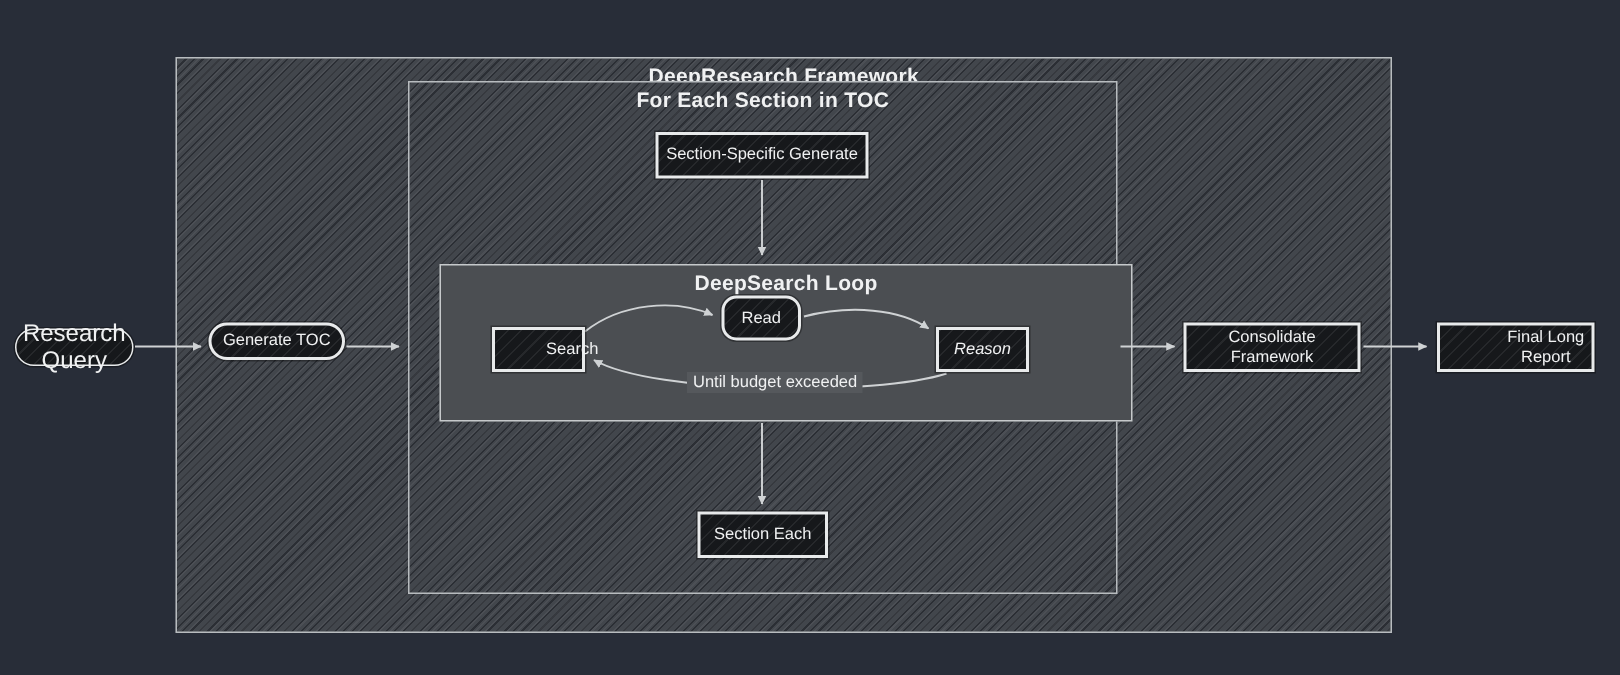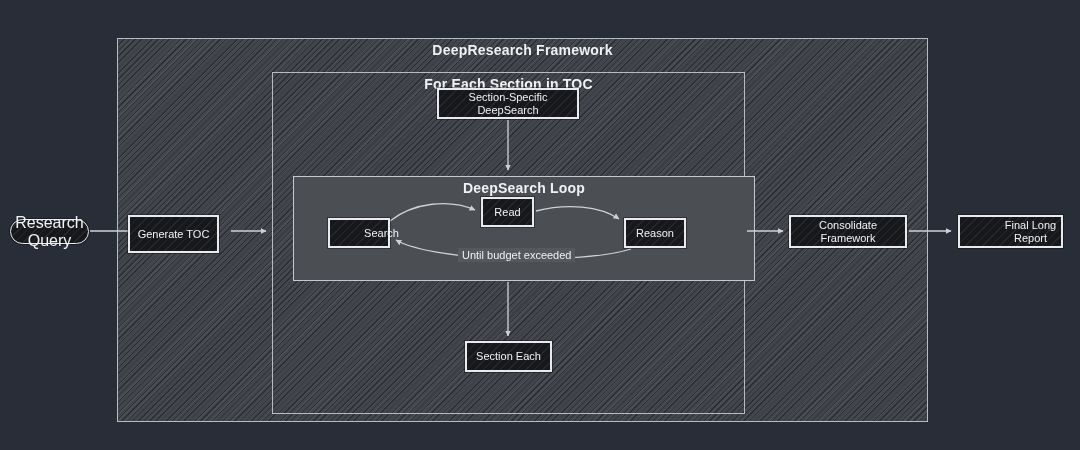--- a/index.html
+++ b/index.html
@@ -27,37 +27,37 @@
     background-color:var(--hatch-base);
     background-image:
       repeating-linear-gradient(135deg, rgba(255,255,255,0.05) 0 1px, transparent 1px 5px),
       repeating-linear-gradient(135deg, rgba(16,18,24,0.45) 0 1px, transparent 1px 4px);
   }
   .frame-title{
     width:100%;text-align:center;color:var(--text);
     font-size:14px;font-weight:600;padding-top:3px;letter-spacing:.2px;
   }
   .frame.outer{left:117px;top:38px;width:811px;height:384px;}
-  .frame.inner{left:272px;top:72px;width:473px;height:342px;}
+  .frame.inner{left:272px;top:54px;width:473px;height:342px;}
   .frame.loop{left:293px;top:176px;width:462px;height:105px;background:var(--loop-bg);border-color:#c6c9cb;}
   .node{
     position:absolute;display:flex;align-items:center;justify-content:center;
     background-color:var(--node-bg);
     background-image:repeating-linear-gradient(135deg, rgba(255,255,255,0.07) 0 1px, transparent 1px 6px);
     border:2px solid var(--node-border);
     color:var(--text);font-size:11px;text-align:center;line-height:1.1;
     box-shadow:0 0 0 1px rgba(0,0,0,.35);
   }
   .node.stadium{border-radius:13px;font-size:16px;border-width:1.5px;}
   #n-research-query{left:10px;top:219px;width:79px;height:25px;}
-  #n-generate-toc{left:128px;top:215px;width:91px;height:38px;}
+  #n-generate-toc{left:139px;top:215px;width:91px;height:25px;border-radius:14px;}
   #n-section-questions{left:437px;top:88px;width:142px;height:31px;}
   #n-search{left:328px;top:218px;width:62px;height:30px;padding-left:45px;}
-  #n-read{left:481px;top:197px;width:53px;height:30px;}
-  #n-reason{left:624px;top:218px;width:62px;height:30px;}
+  #n-read{left:481px;top:197px;width:53px;height:30px;border-radius:10px;}
+  #n-reason{left:624px;top:218px;width:62px;height:30px;font-style:italic;}
   #n-section-draft{left:465px;top:341px;width:87px;height:31px;}
   #n-consolidate{left:789px;top:215px;width:118px;height:33px;}
   #n-final-report{left:958px;top:215px;width:105px;height:33px;padding-left:40px;}
   .edge-label{
     position:absolute;left:458px;top:248px;
     background:var(--label-bg);color:var(--text);
     font-size:11px;padding:1px 4px;white-space:nowrap;
   }
   svg.arrows{position:absolute;left:0;top:0;width:1080px;height:450px;pointer-events:none;}
   svg.arrows path.edge{fill:none;stroke:var(--arrow);stroke-width:1.3px;}
@@ -99,21 +99,21 @@
 
   <div class="node stadium" id="n-research-query">
     <span>Research Query</span>
   </div>
 
   <div class="node" id="n-generate-toc">
     <span>Generate TOC</span>
   </div>
 
   <div class="node" id="n-section-questions">
-    <span>Section-Specific DeepSearch</span>
+    <span>Section-Specific Generate</span>
   </div>
 
   <div class="node" id="n-search">
     <span>Search</span>
   </div>
 
   <div class="node" id="n-read">
     <span>Read</span>
   </div>
 

